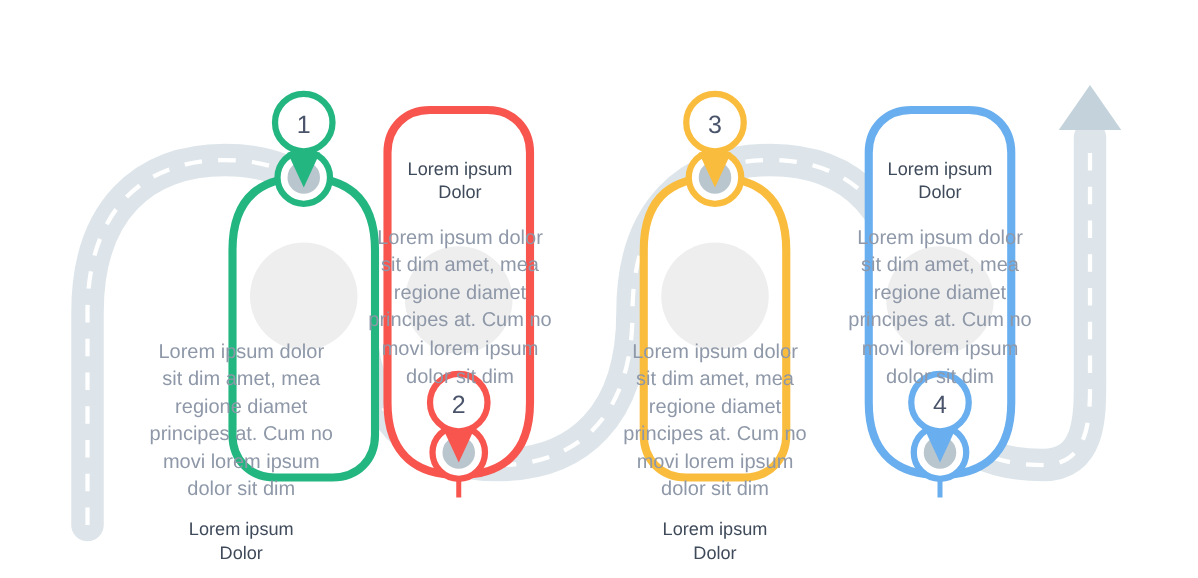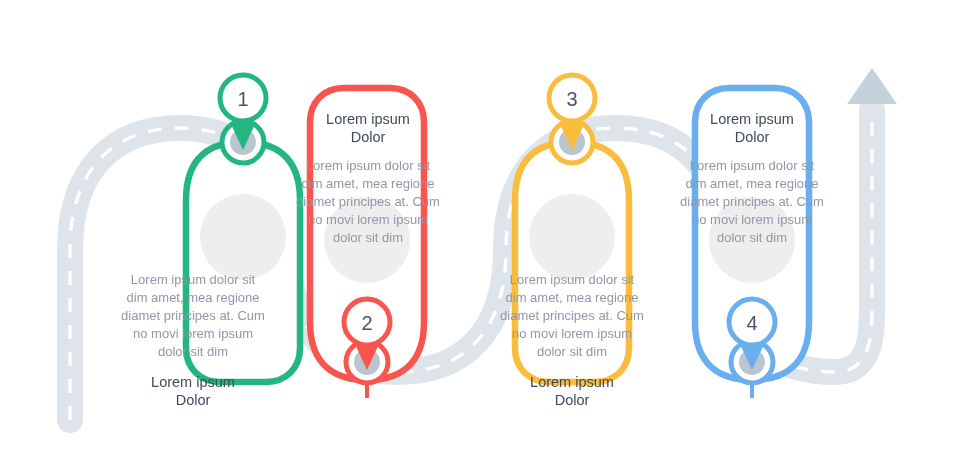--- a/index.html
+++ b/index.html
@@ -29,25 +29,25 @@
   .step-text {
     position: absolute;
     text-align: center;
     pointer-events: none;
   }
   .step-title {
     font-size: 14.5px;
     line-height: 1.25;
     color: #3f4a5a;
     font-weight: normal;
-    margin: 0;
+    margin: 17px;
     white-space: pre-line;
   }
   .step-desc {
-    font-size: 13px;
+    font-size: 16px;
     line-height: 1.38;
     color: #8e98a8;
     margin: 0;
   }
   .num-label {
     font-size: 20px;
     fill: #49536a;
     font-family: "Liberation Sans", sans-serif;
   }
 </style>

